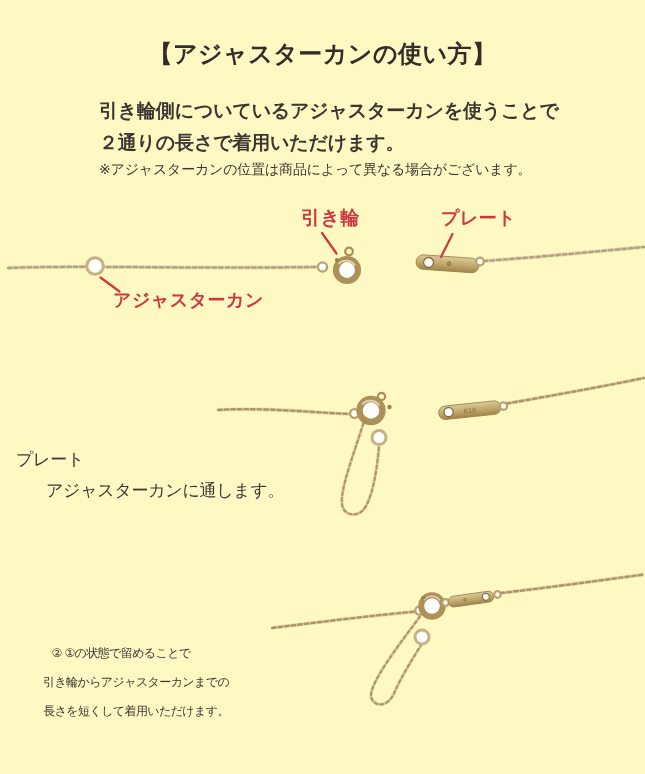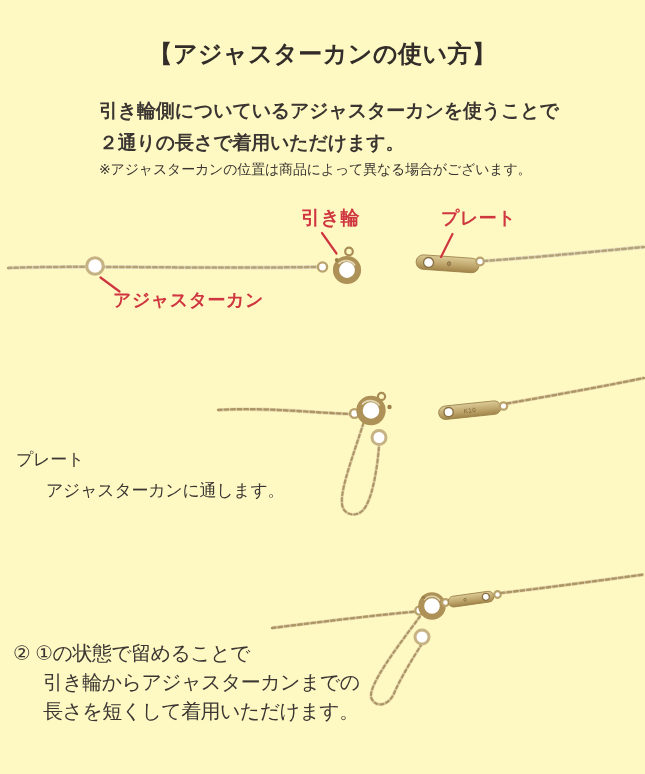--- a/index.html
+++ b/index.html
@@ -22,21 +22,21 @@
     top:161px;left:99px;font-size:14px;color:#3a3531;letter-spacing:-.2px;font-weight:500;
   }
   .part-label{
     font-size:18px;font-weight:600;color:#cf3640;letter-spacing:.5px;white-space:nowrap;
   }
   .label-clasp{top:205px;left:292px;font-size:19px;margin-left:9px;}
   .label-plate{top:206px;left:441px;}
   .label-adjuster{top:288px;left:113px;}
   .step{color:#3b3632;white-space:nowrap;}
   .step1{top:445px;left:16px;font-size:17px;line-height:30.5px;letter-spacing:-.3px;}
-  .step2{top:639px;left:13px;font-size:20px;line-height:29px;letter-spacing:-.6px;}
+  .step2{top:639px;left:13px;font-size:12px;line-height:29px;letter-spacing:-.6px;text-align:center;}
   .step .cont{margin-left:30px;}
   svg{display:block;}
 </style>
 </head>
 <body>
 
 <div class="canvas">
 
   <div class="abs page-title">【アジャスターカンの使い方】</div>
 

